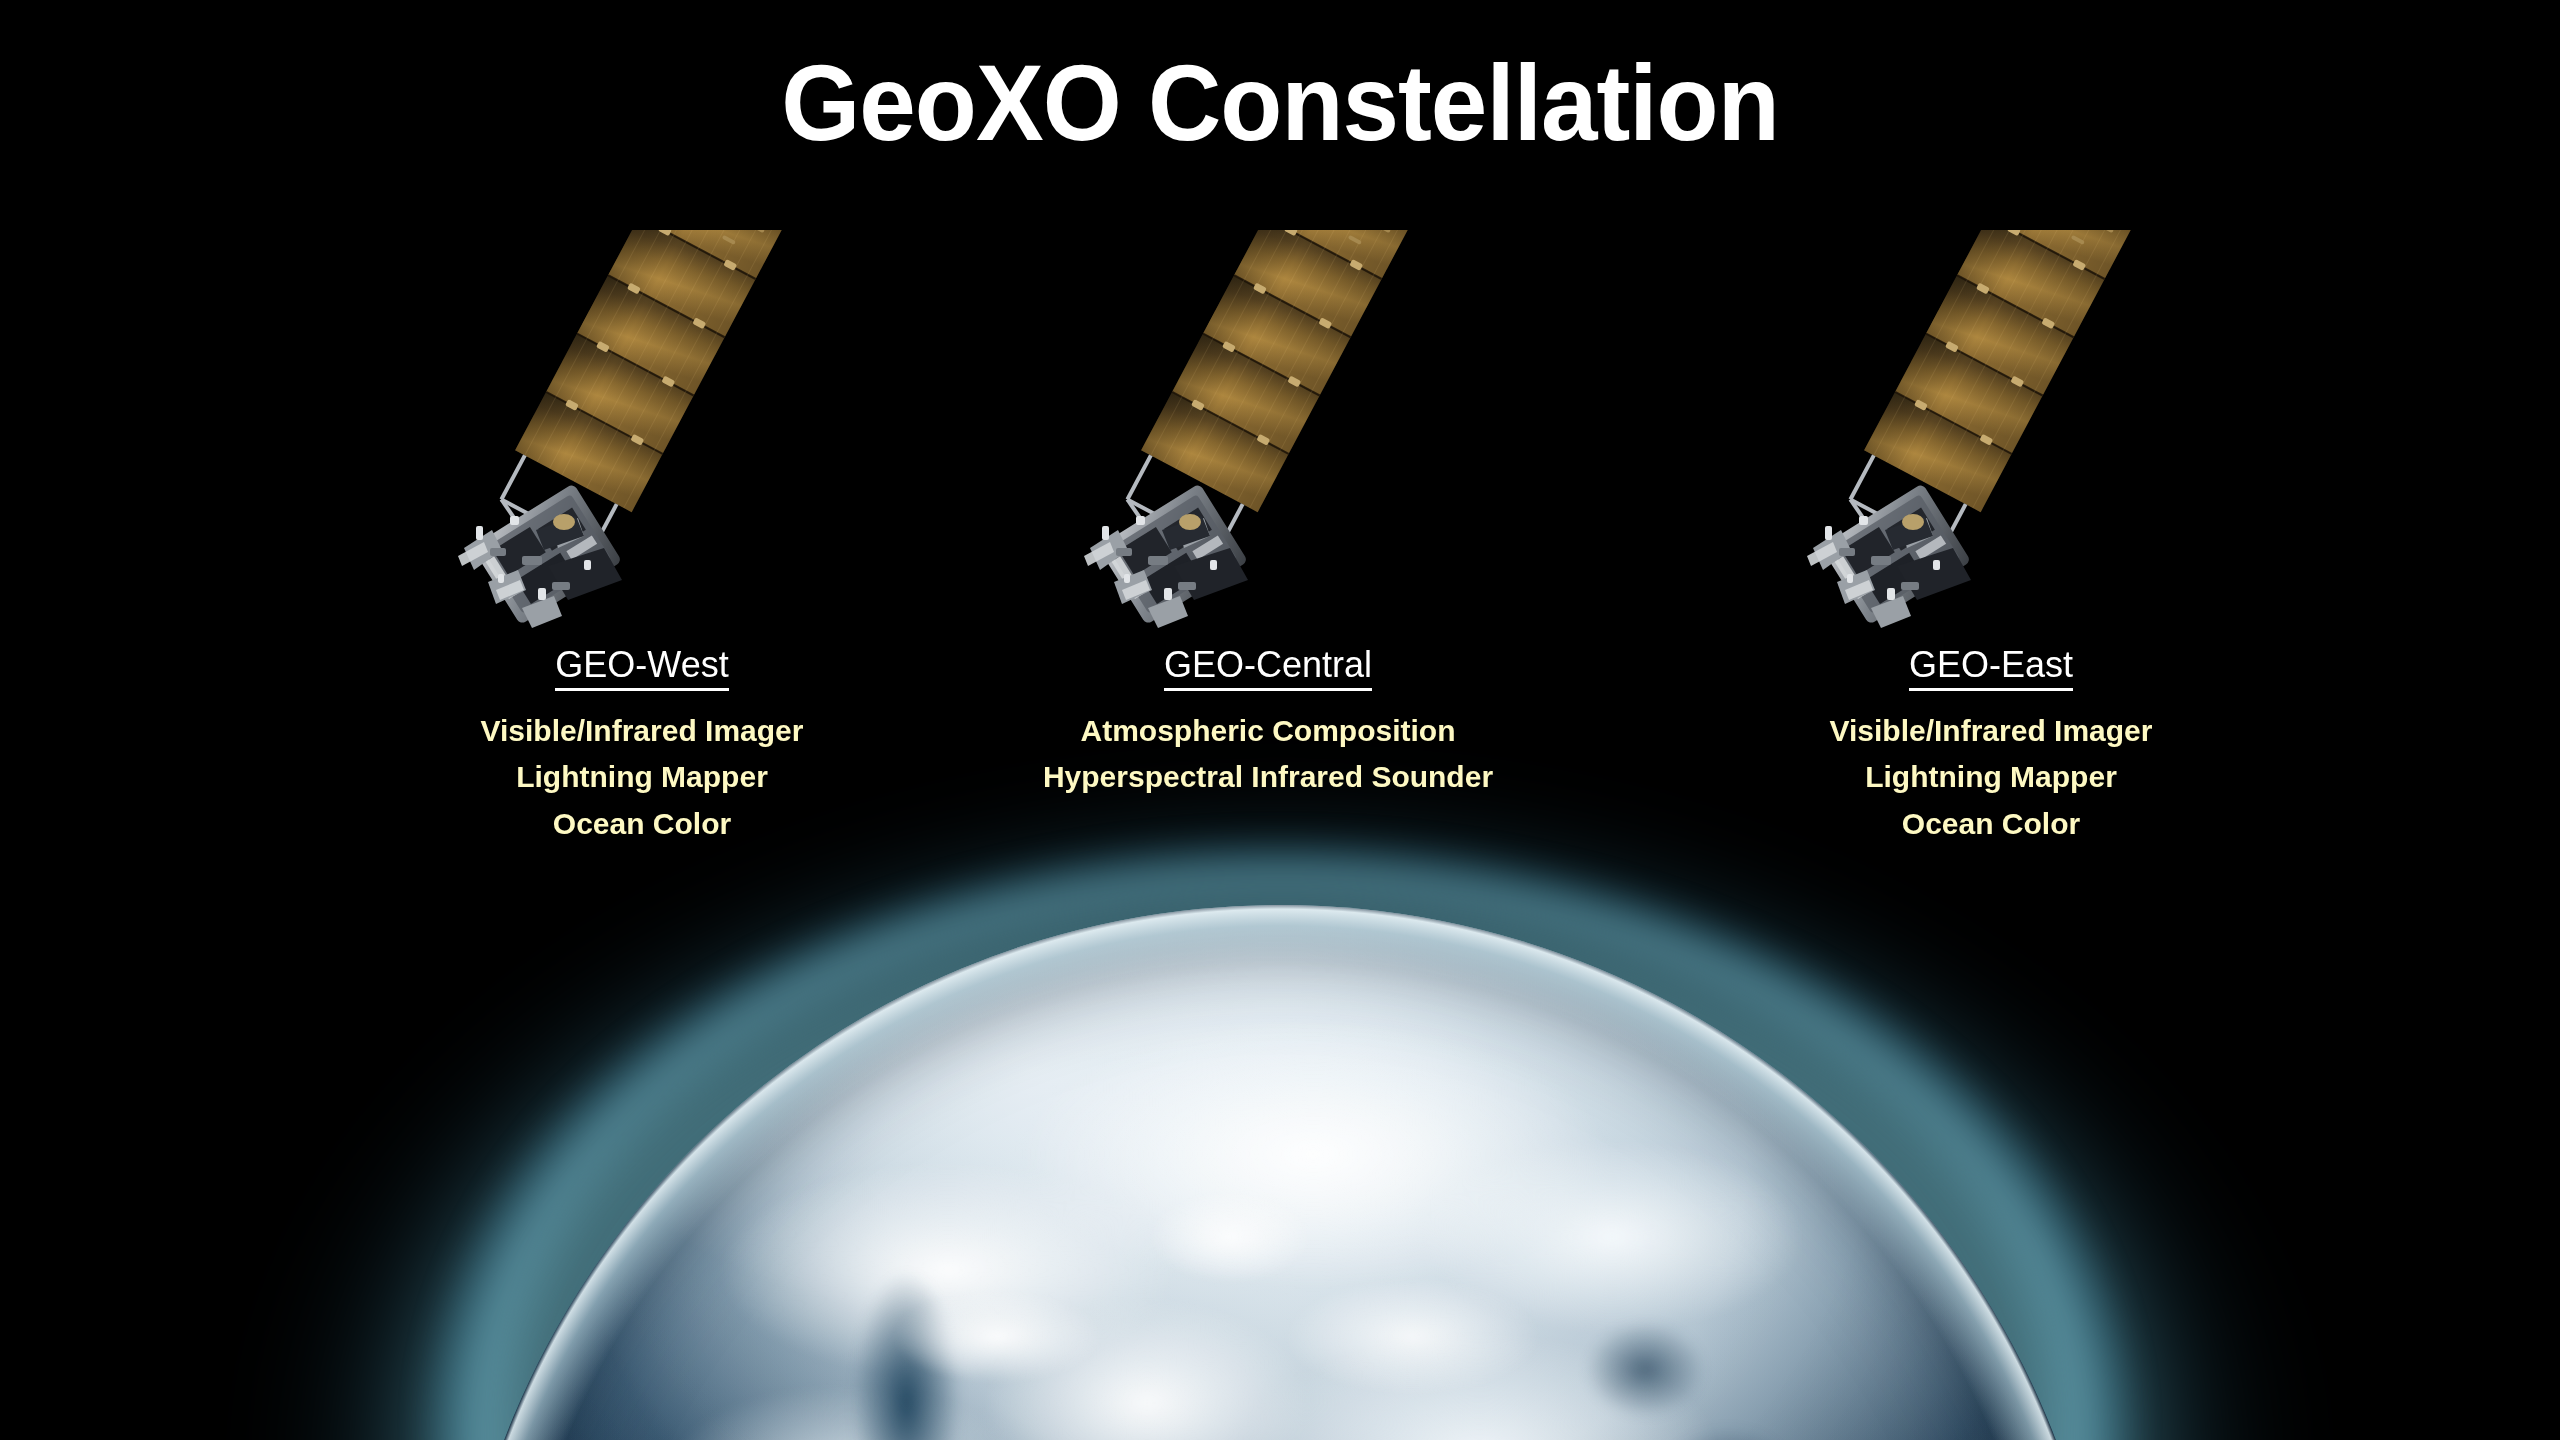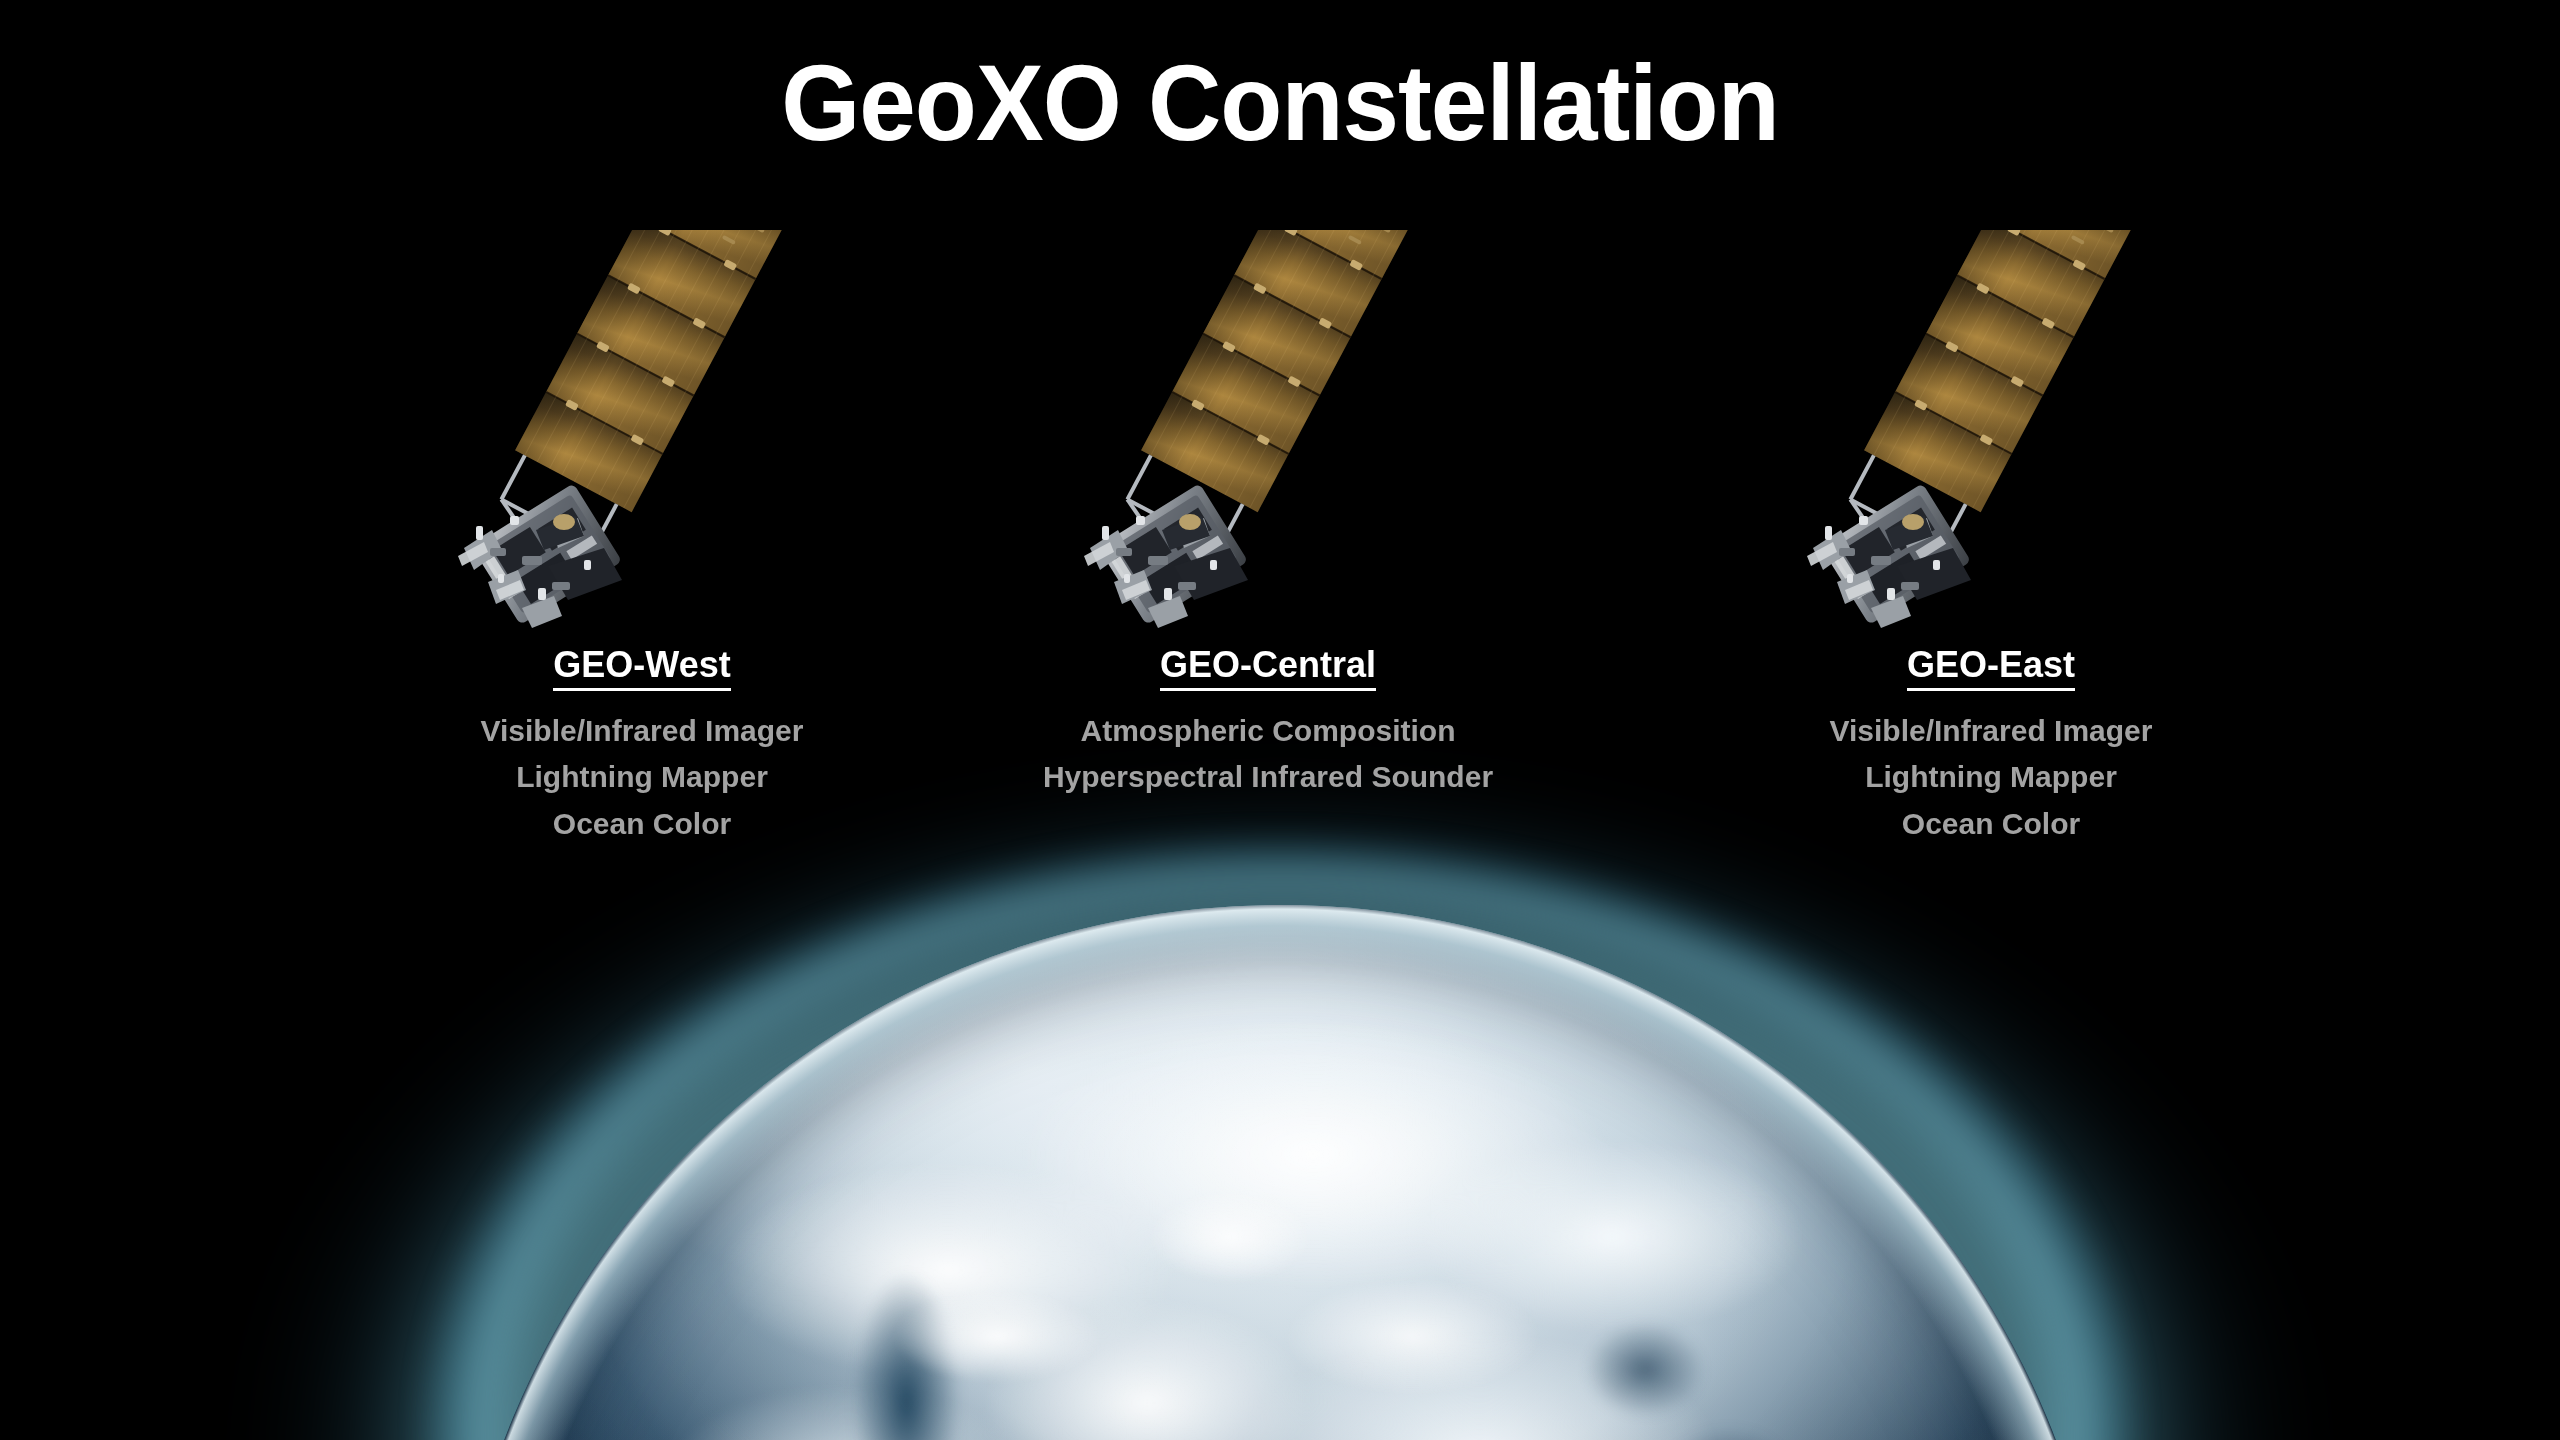--- a/index.html
+++ b/index.html
@@ -179,29 +179,29 @@
 
   
   .sat-labels {
     position: relative;
     margin-top: 16px;
   }
   .sat-name {
     display: inline-block;
     color: #ffffff;
     font-size: 36px;
-    font-weight: 700;
+    font-weight: 400;
     letter-spacing: 0px;
     border-bottom: 3px solid #ffffff;
     padding-bottom: 4px;
     line-height: 1.05;
   }
   .sat-instruments {
     margin-top: 17px;
-    color: #a3a3a3;
+    color: #fef9c3;
     font-size: 30px;
     font-weight: 700;
     line-height: 1.55;
   }
   .instr-line { display: block; white-space: nowrap; }
 
   
   .sat-svg { position: absolute; left: 0; top: 0; }
 </style>
 </head>

